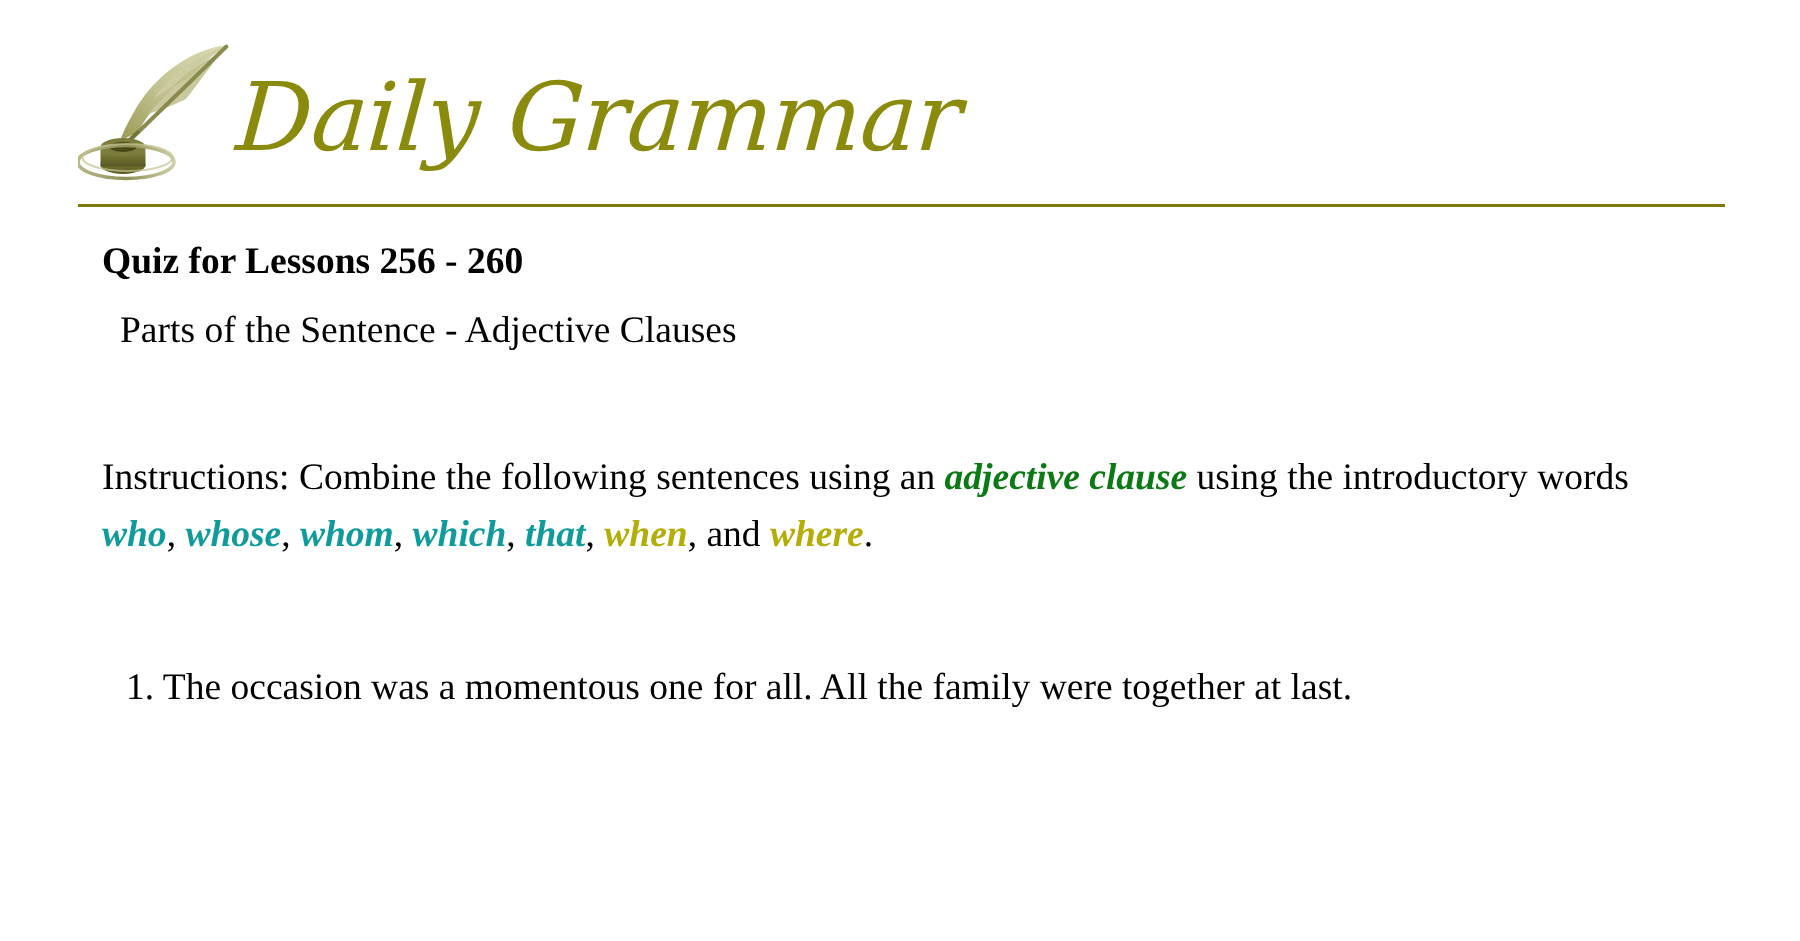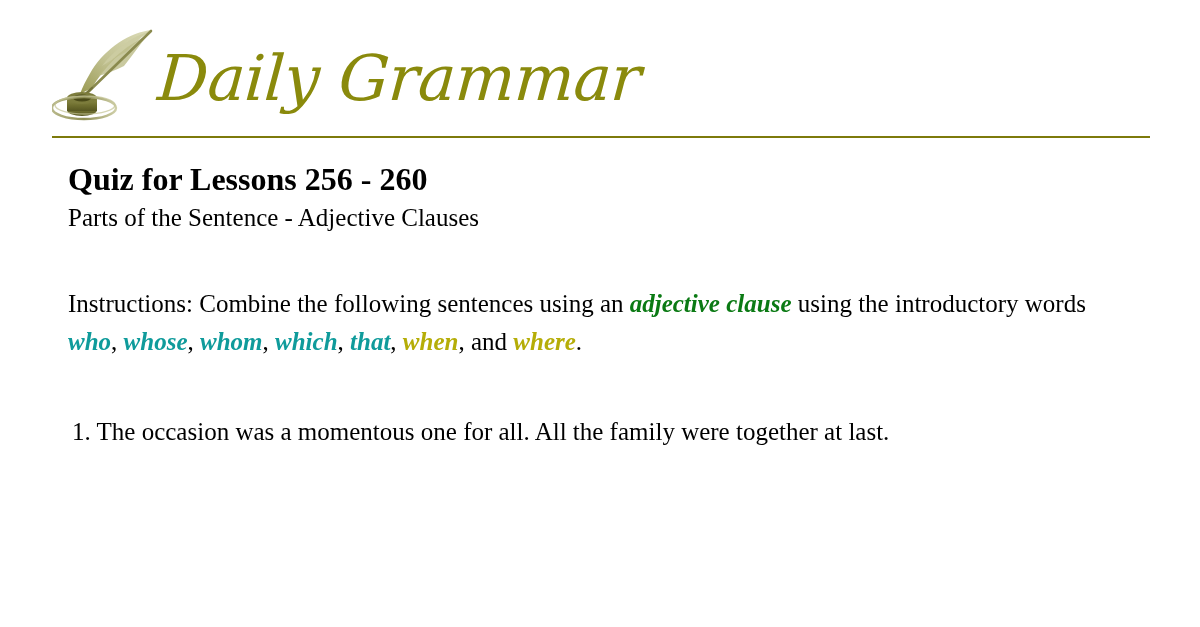--- a/index.html
+++ b/index.html
@@ -73,32 +73,32 @@
 
   
   .content {
     position: absolute;
     left: 68px;
     top: 158px;
     width: 1060px;
   }
 
   .quiz-title {
-    font-size: 32px;
+    font-size: 25px;
     font-weight: bold;
     line-height: 1.35;
     margin: 0;
     white-space: nowrap;
   }
 
   .quiz-subtitle {
     font-size: 25px;
     font-weight: normal;
     line-height: 1.35;
-    margin: 0;
+    margin: 12px;
     white-space: nowrap;
   }
 
   .instructions {
     font-size: 25px;
     line-height: 1.52;
     margin: 0;
     padding-top: 50px;
     max-width: 1045px;
   }
@@ -114,21 +114,21 @@
   .kw-green  { color: #0b7a14; margin-top: 23px; }
 
   .questions {
     padding-top: 48px;
     font-size: 25px;
     line-height: 1.52;
     max-width: 1045px;
   }
 
   .question-item {
-    margin: 4px;
+    margin: 16px;
   }
 </style>
 </head>
 <body>
 
 <div class="page">
 
   <div class="header">
 
     <div class="logo-block">

